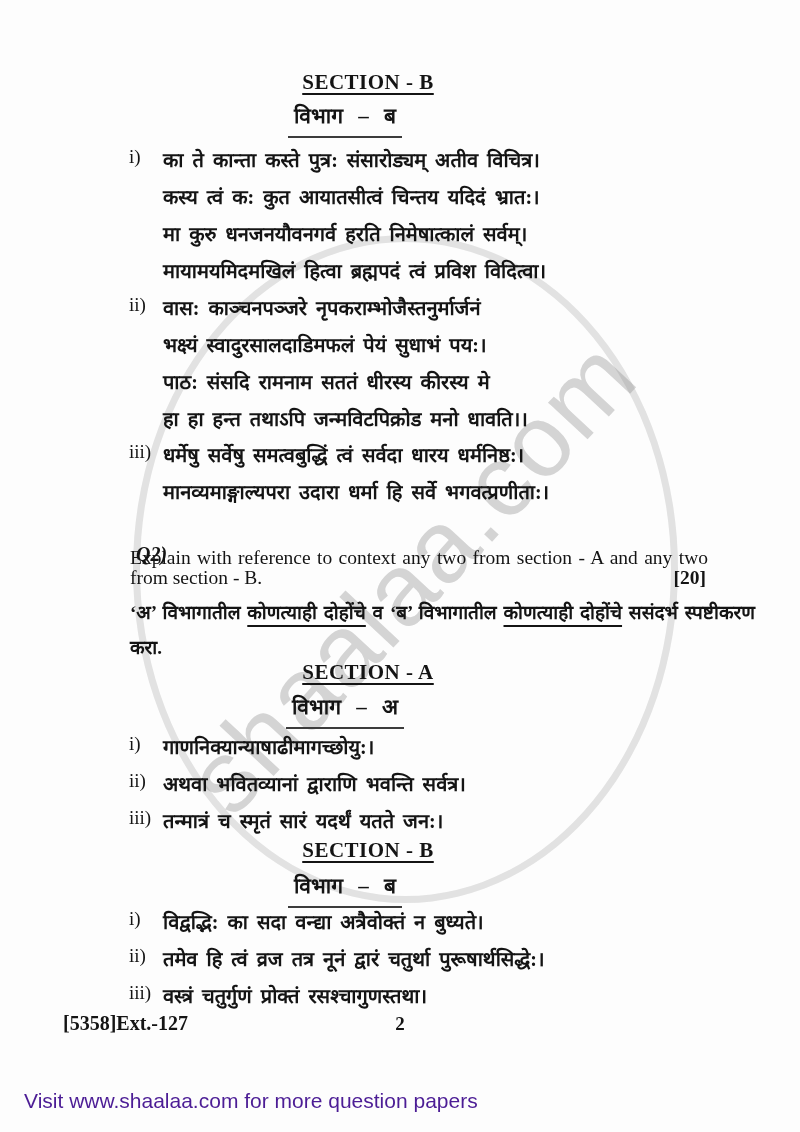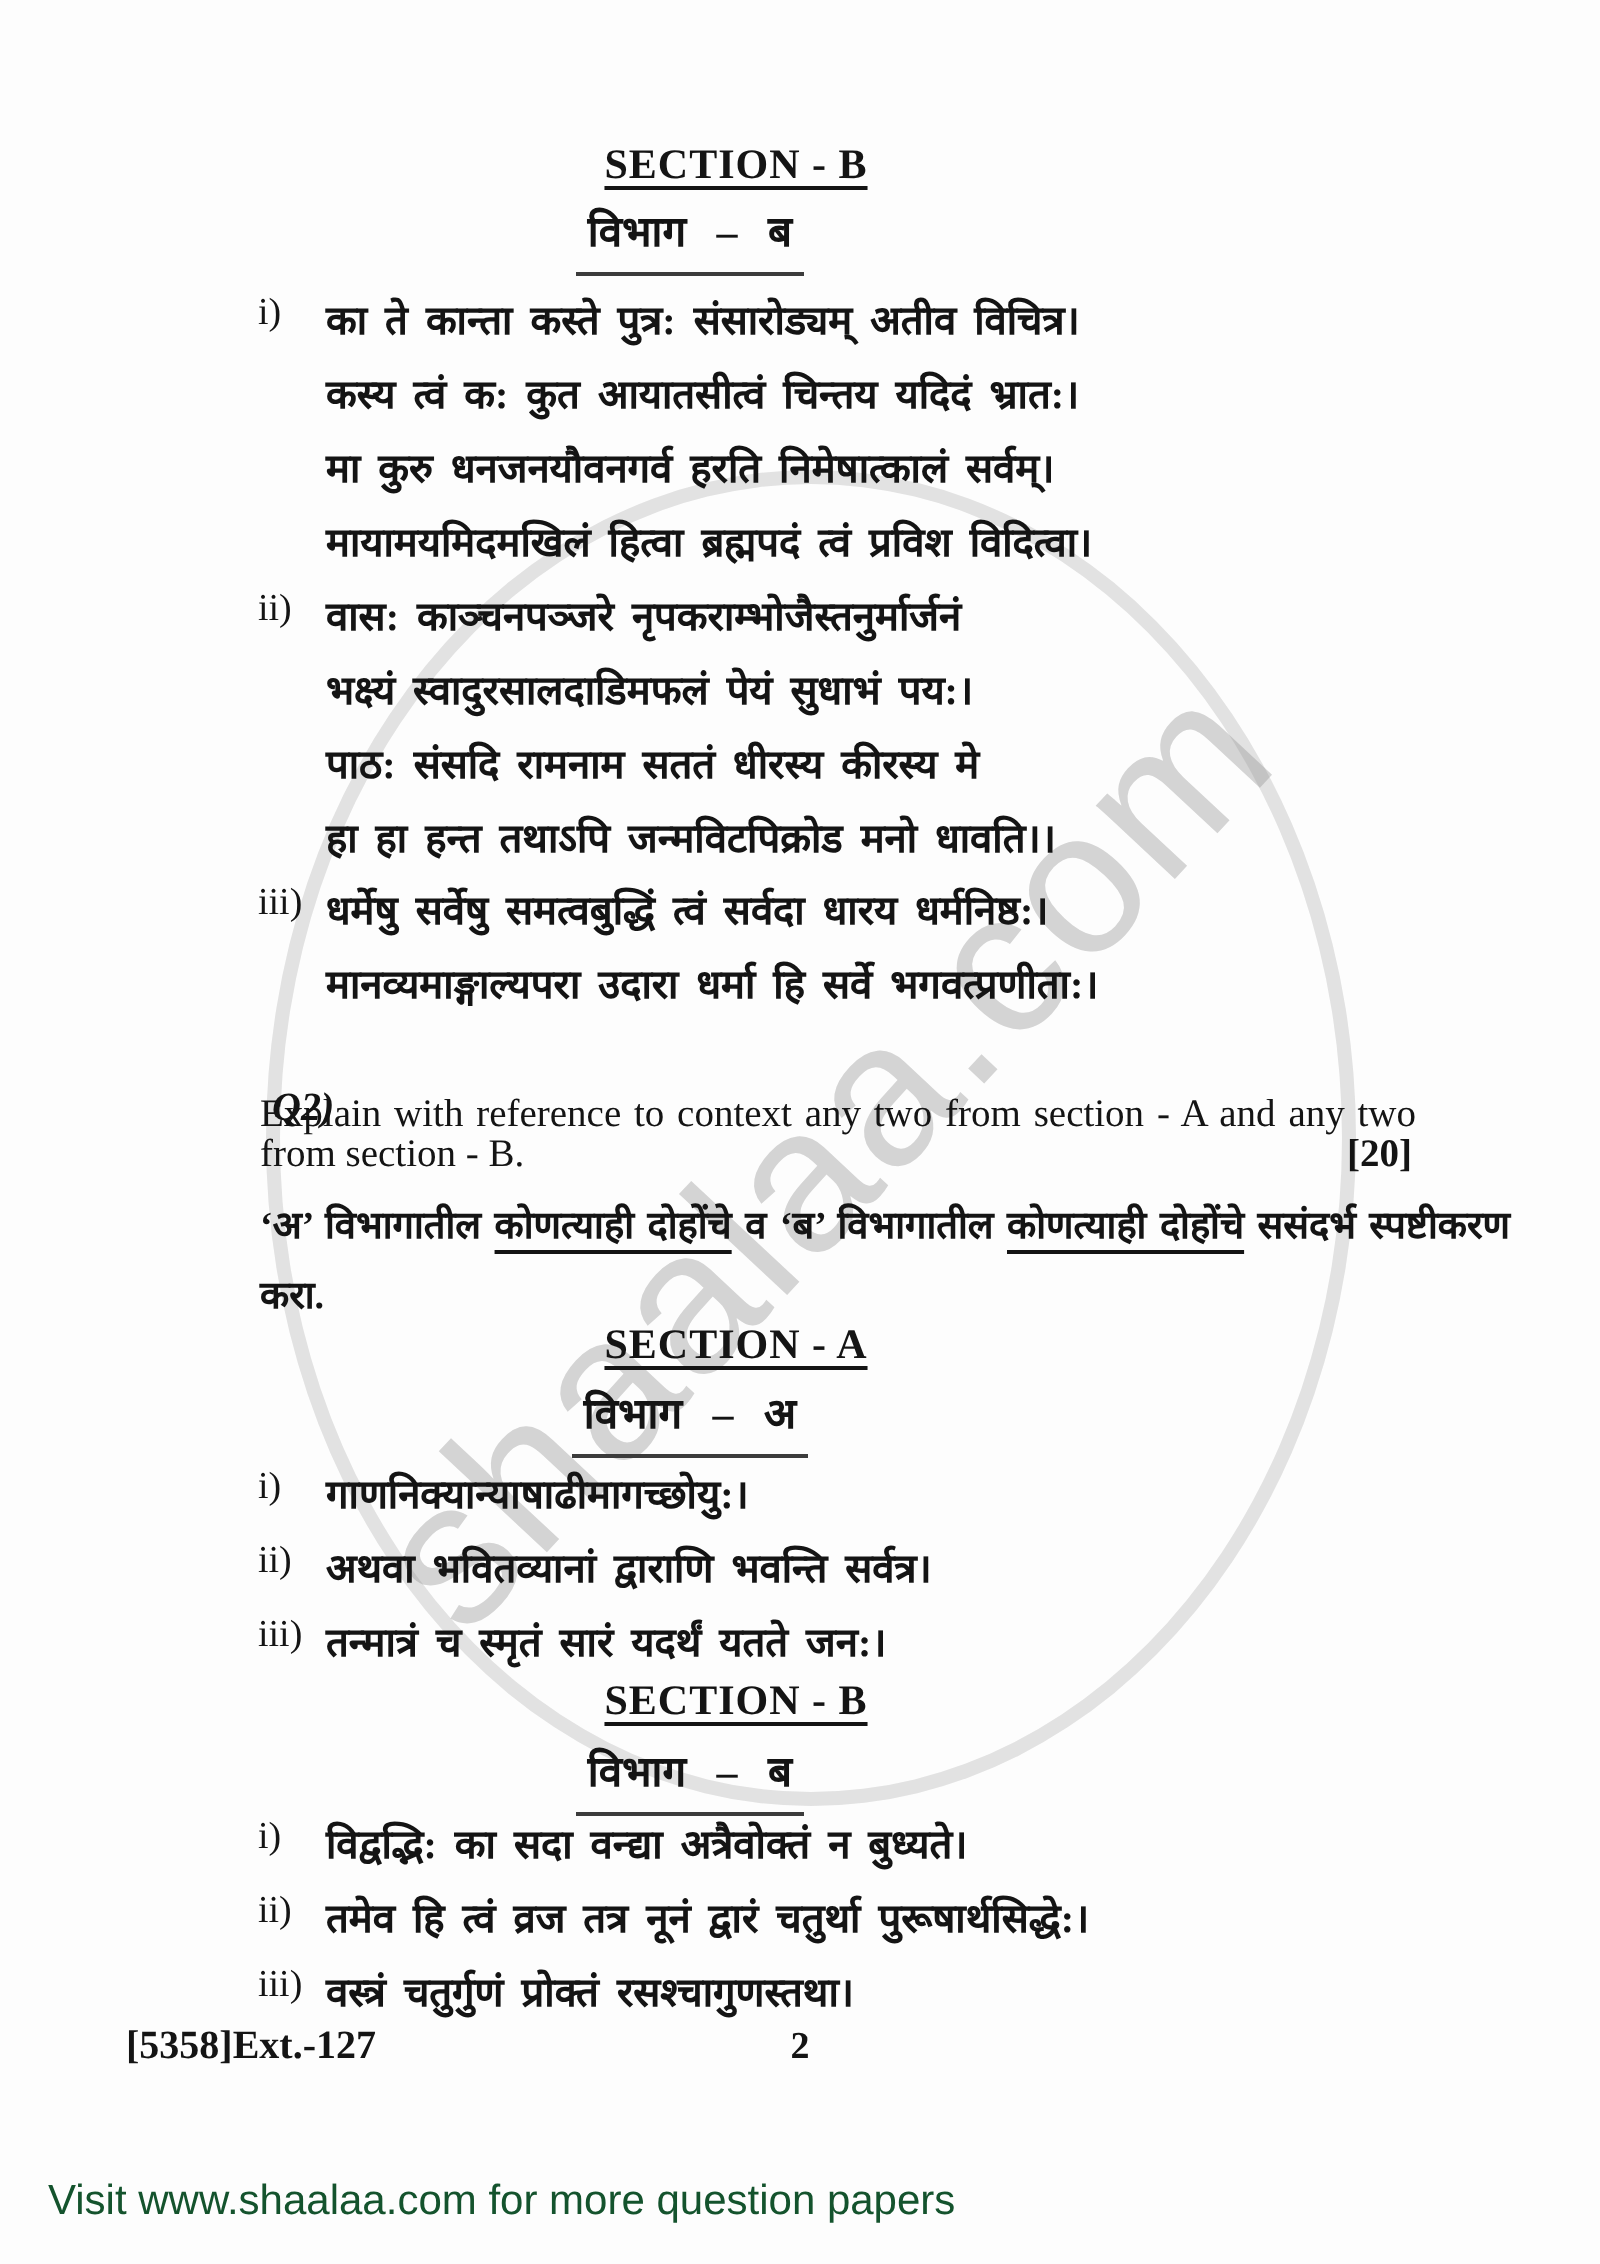--- a/index.html
+++ b/index.html
@@ -74,21 +74,21 @@
     text-decoration:underline;
     text-decoration-thickness:1.5px;
     text-underline-offset:6px;
   }
   
   .footer-code { position:absolute; left:63px; top:1012px; font-size:20px; font-weight:bold; }
   .footer-page { position:absolute; left:0; top:1013px; width:800px; text-align:center; font-size:19px; font-weight:bold; }
   .bottom-caption {
     position:absolute; left:24px; top:1089px;
     font-family:"Liberation Sans", sans-serif;
-    font-size:21px; color:#14532d;
+    font-size:21px; color:#4c1d95;
   }
 </style>
 </head>
 <body>
 
 <div class="page">
 
   <div class="wm-circle"></div>
   <div class="wm-text">shaalaa.com</div>
 

